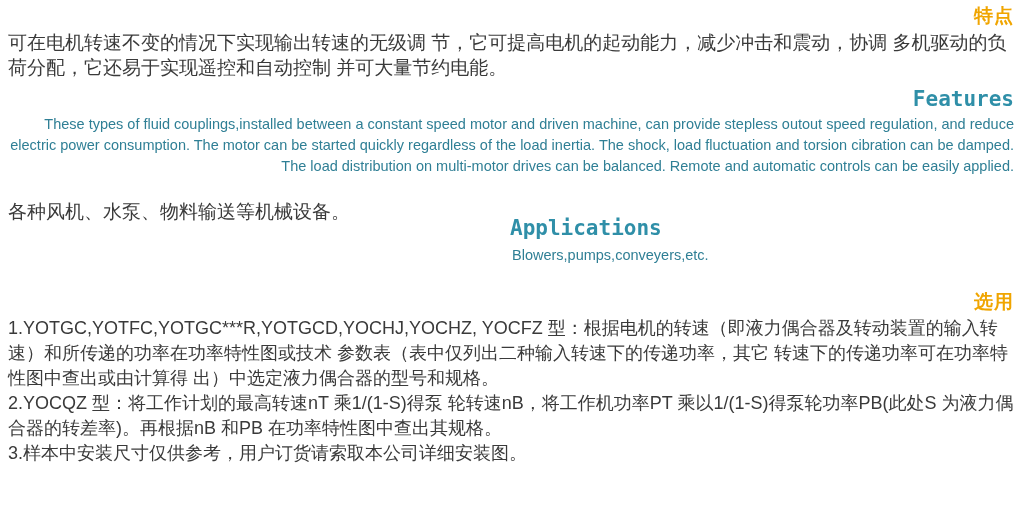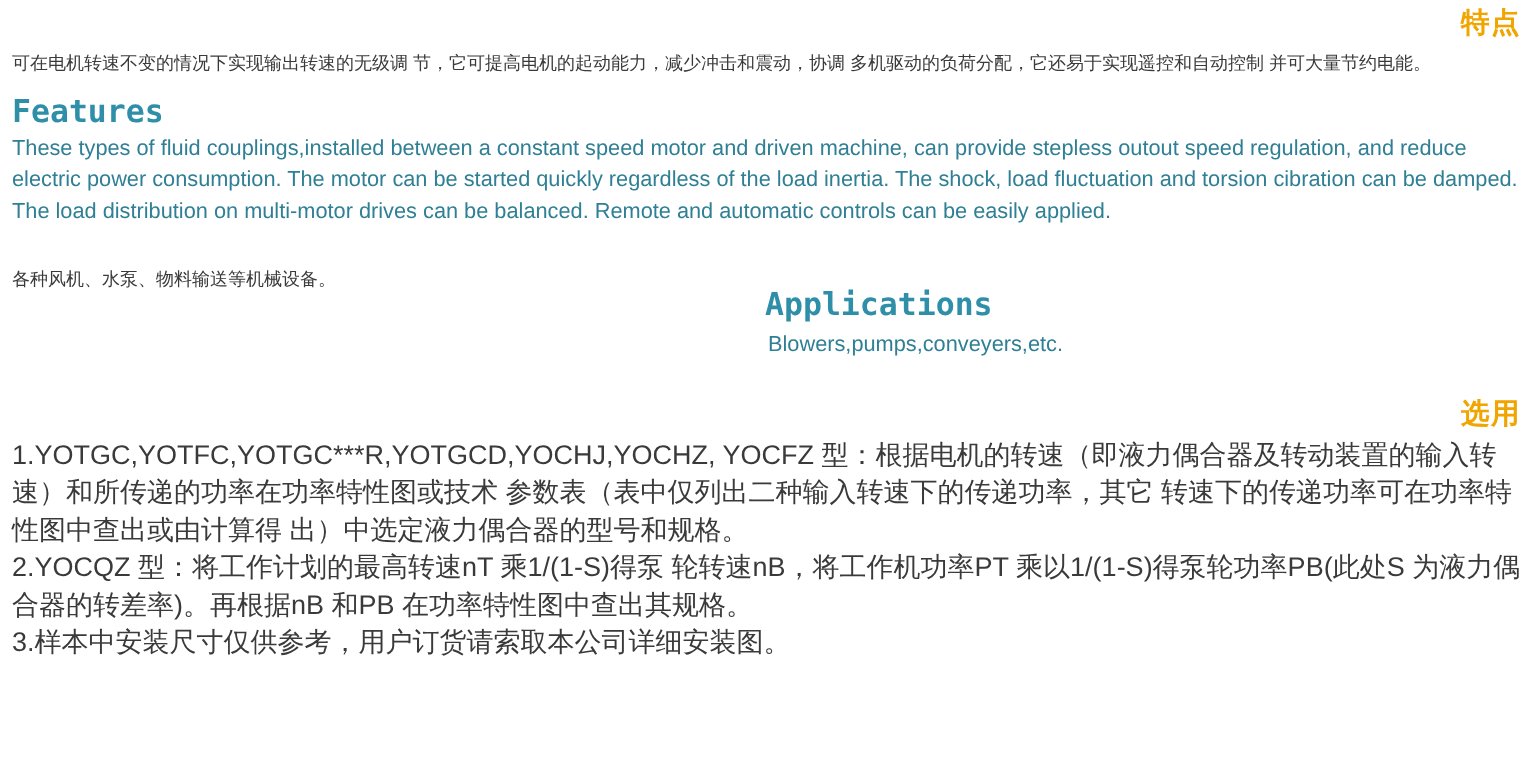--- a/index.html
+++ b/index.html
@@ -34,32 +34,33 @@
     color: #2f8fa8;
     font-weight: bold;
     font-size: 21px;
     line-height: 26px;
     font-family: "DejaVu Sans Mono", monospace;
     letter-spacing: 0px;
     margin: 0 0 2px 0;
   }
   .body-cn {
     color: #3a3a3a;
-    font-size: 12px;
+    font-size: 19px;
     line-height: 25px;
     margin: 0;
   }
   .body-en {
     color: #2f7f95;
     font-size: 14.5px;
     line-height: 21px;
     margin: 0;
   }
   .sec-features {
     margin-top: 6px;
+    text-align: right;
   }
   .sec-features .body-en {
     margin-top: 0;
   }
   .sec-app {
     margin-top: 22px;
     position: relative;
     min-height: 62px;
   }
   .app-left {

